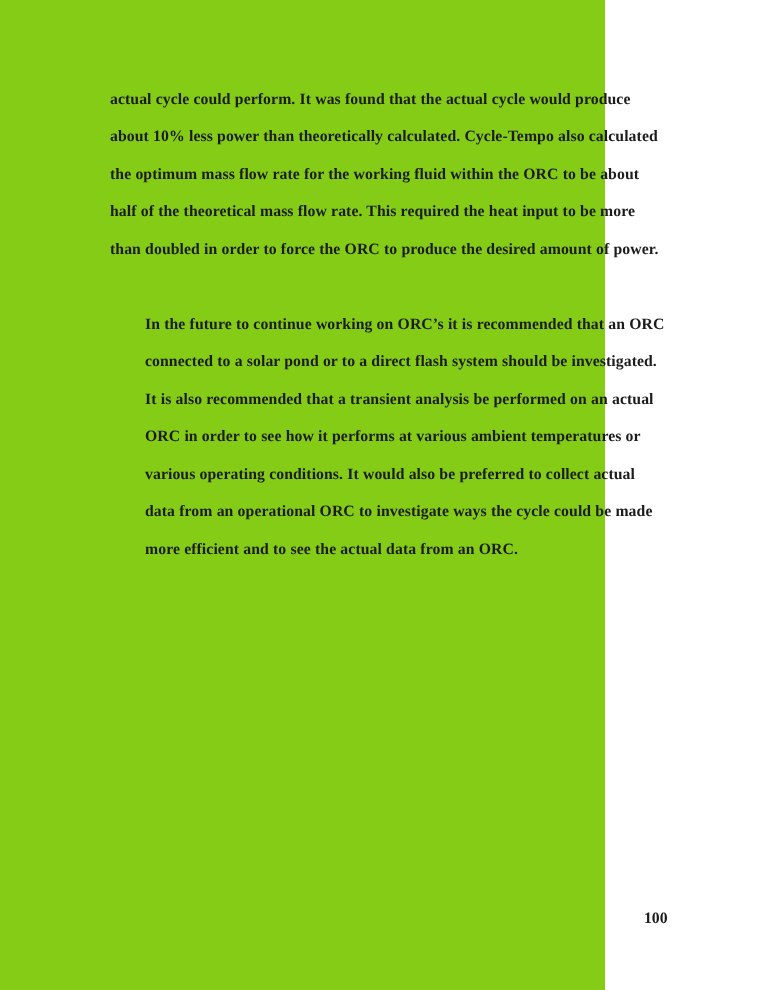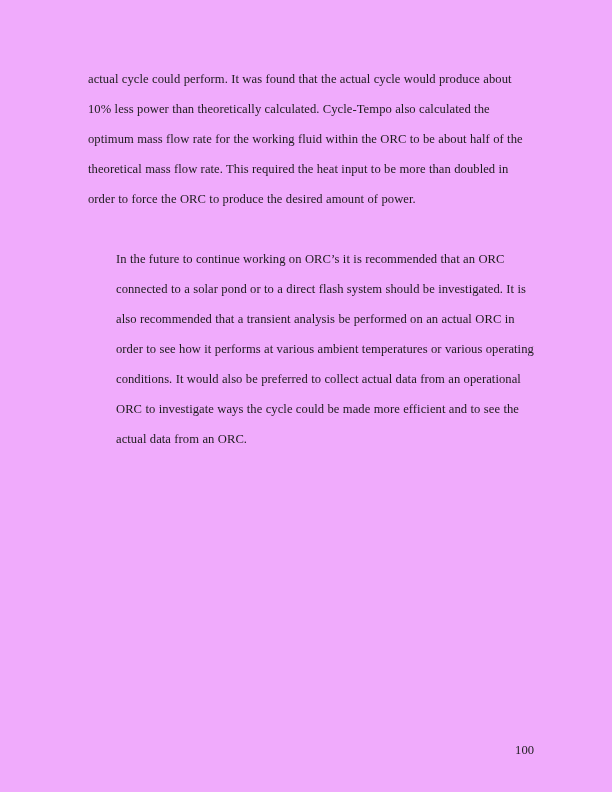--- a/index.html
+++ b/index.html
@@ -12,24 +12,25 @@
     background: #ffffff;
     font-family: "Liberation Serif", "DejaVu Serif", serif;
     color: #1c1c1c;
     overflow: hidden;
     position: relative;
     -webkit-font-smoothing: antialiased;
   }
 
   .page {
     position: relative;
-    width: 612px;
+    width: 484px;
     height: 792px;
-    background: #f0abfc;
+    background: #84cc16;
     box-sizing: border-box;
+    font-weight: bold;
   }
 
   
   .text-body {
     position: absolute;
     left: 88px;
     top: 64px;
     width: 446px;
   }
 
@@ -51,21 +52,20 @@
   
   .page-number {
     position: absolute;
     left: 88px;
     width: 446px;
     top: 726px;
     text-align: right;
     font-size: 12.6px;
     line-height: 16px;
     color: #1c1c1c;
-    margin-top: 16px;
   }
 </style>
 </head>
 <body>
 
 <div class="page">
 
   <div class="text-body">
     <p class="para">actual cycle could perform. It was found that the actual cycle would produce about 10% less power than theoretically calculated. Cycle-Tempo also calculated the optimum mass flow rate for the working fluid within the ORC to be about half of the theoretical mass flow rate. This required the heat input to be more than doubled in order to force the ORC to produce the desired amount of power.</p>
     <p class="para">In the future to continue working on ORC’s it is recommended that an ORC connected to a solar pond or to a direct flash system should be investigated. It is also recommended that a transient analysis be performed on an actual ORC in order to see how it performs at various ambient temperatures or various operating conditions. It would also be preferred to collect actual data from an operational ORC to investigate ways the cycle could be made more efficient and to see the actual data from an ORC.</p>

